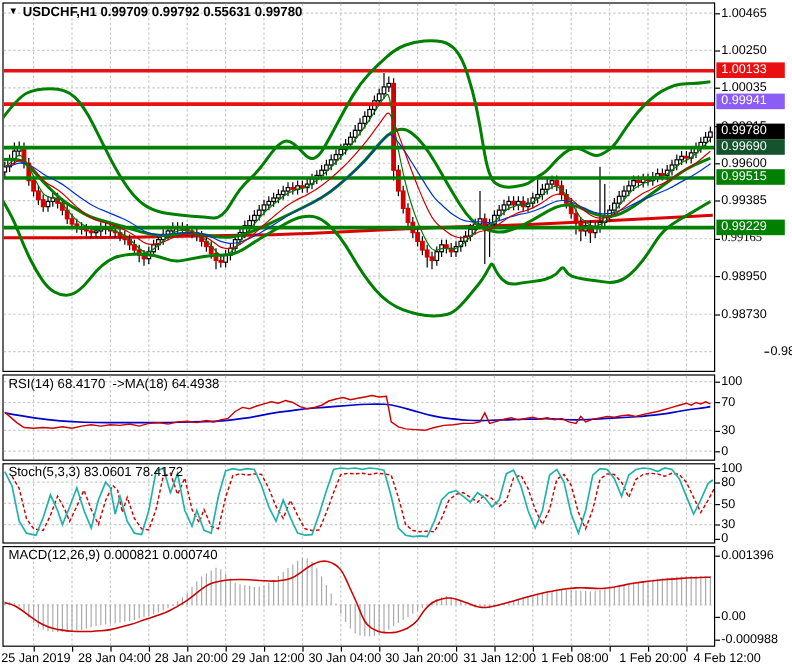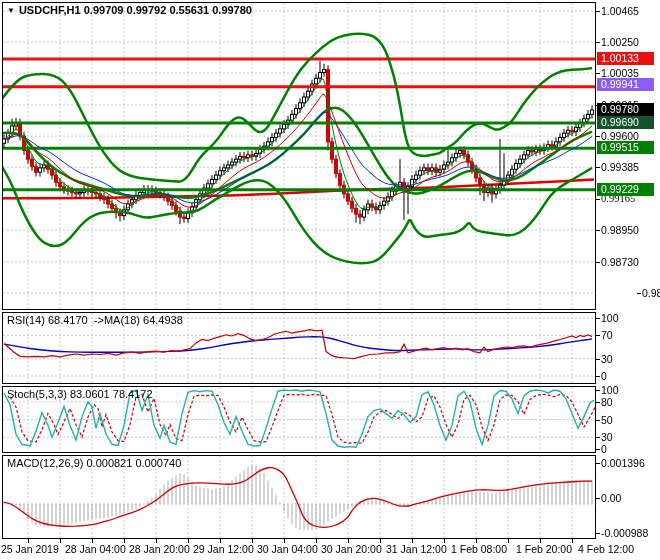--- a/index.html
+++ b/index.html
@@ -620,21 +620,21 @@
       <div class="ylab" style="top: 312px;">100</div>
       <div class="ylab" style="top: 329.4px;">70</div>
       <div class="ylab" style="top: 352.6px;">30</div>
       <div class="ylab" style="top: 370px;">0</div>
       <div class="ylab" style="top: 384px;">100</div>
       <div class="ylab" style="top: 395.8px;">80</div>
       <div class="ylab" style="top: 413.5px;">50</div>
       <div class="ylab" style="top: 431.2px;">30</div>
       <div class="ylab" style="top: 443px;">0</div>
       <div class="ylab" style="top: 456.999px;">0.001396</div>
-      <div class="ylab" style="top: 492px;">0.00</div>
+      <div class="ylab" style="top: 508px;">0.00</div>
       <div class="ylab" style="top: 527.018px;">-0.000988</div>
       <div class="badge" style="top: 51.9783px; background: rgb(232, 16, 16);">1.00133</div>
       <div class="badge" style="top: 78px; background: #8b5cf6;">0.99941</div>
       <div class="badge" style="top: 103.027px; background: rgb(0, 0, 0);">0.99780</div>
       <div class="badge" style="top: 116.043px; background: #14532d;">0.99690</div>
       <div class="badge" style="top: 141.35px; background: rgb(0, 128, 0);">0.99515</div>
       <div class="badge" style="top: 182.71px; background: rgb(0, 128, 0);">0.99229</div>
     </div>
   <div id="taxis">
       <div class="tlab" style="left: 1px;">25 Jan 2019</div>

